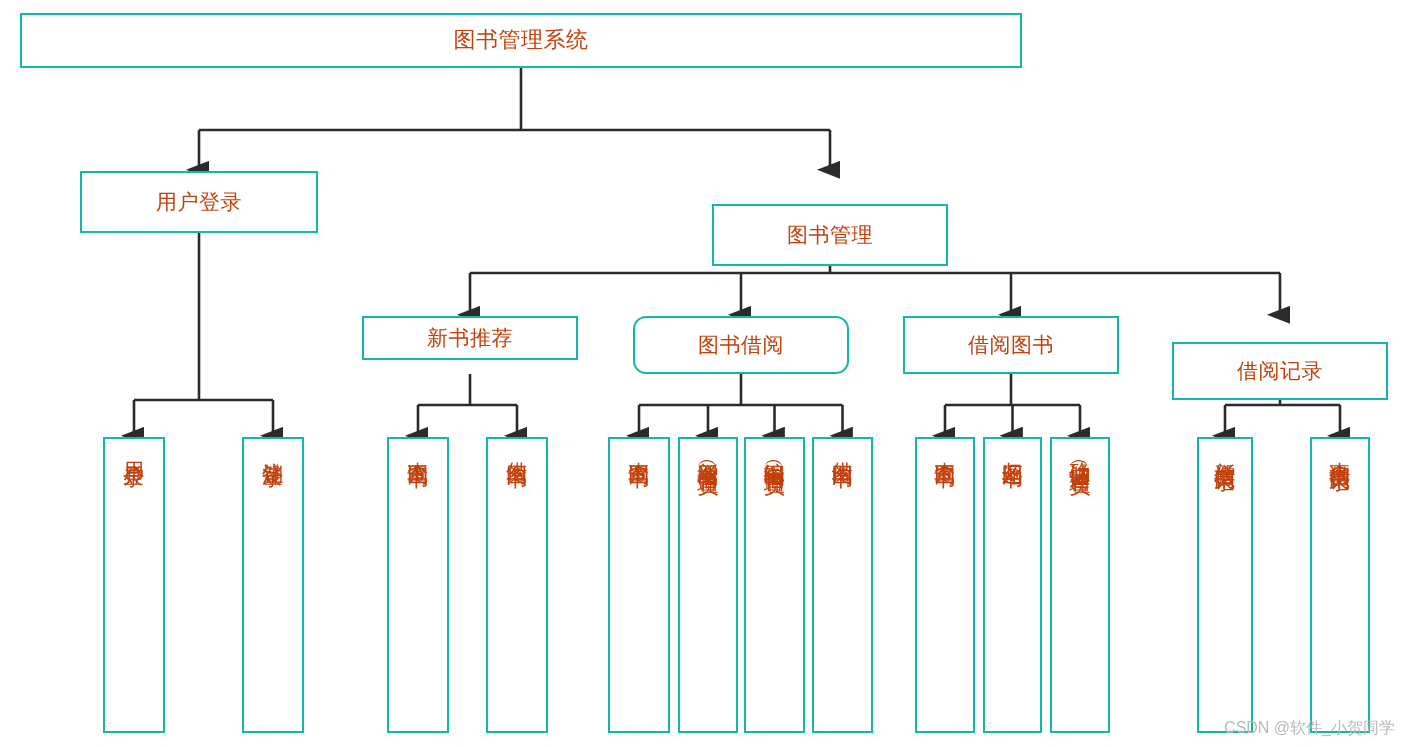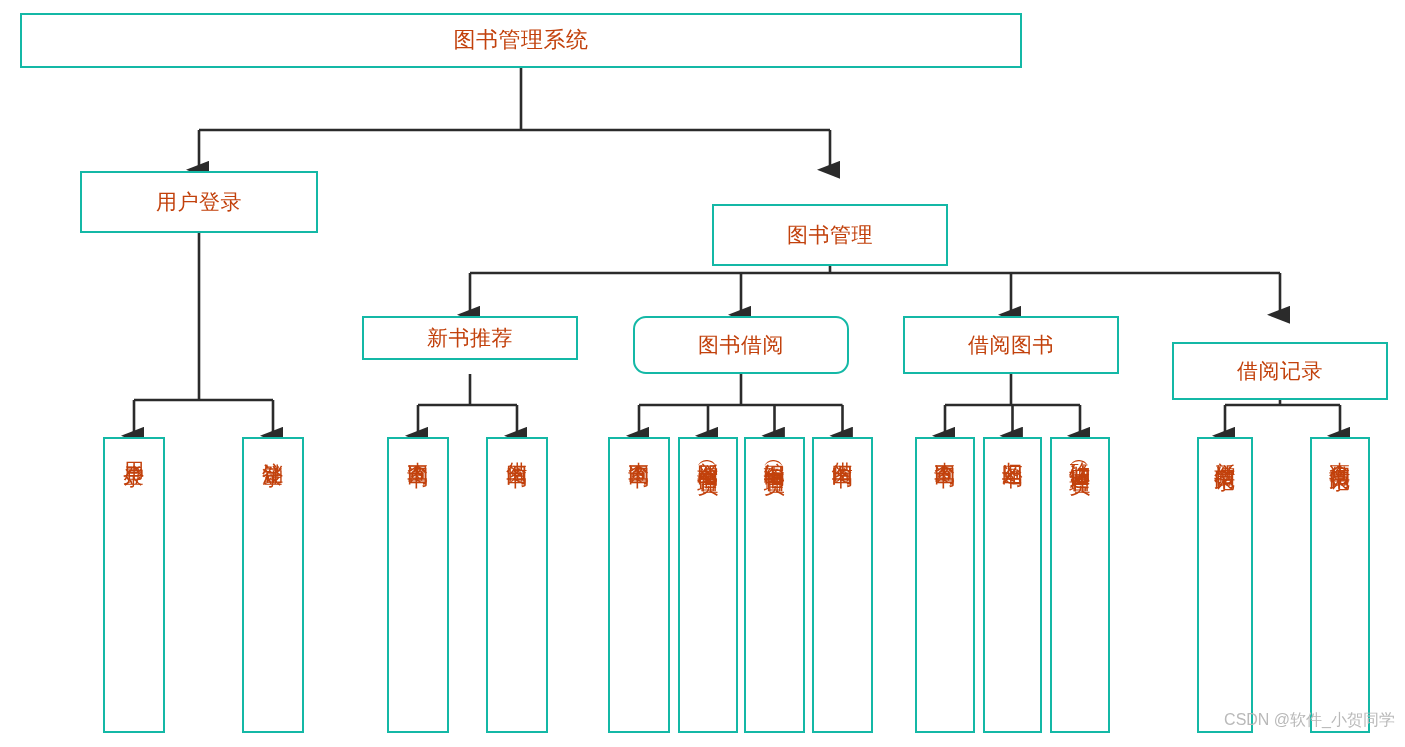--- a/index.html
+++ b/index.html
@@ -53,21 +53,21 @@
     font-size: 21px;
     letter-spacing: 2px;
     margin: 0 auto;
   }
   .node.root .lbl { font-size: 22px; }
   .node.lvl1 .lbl { font-size: 21px; }
   .node.lvl2 .lbl { font-size: 21px; }
   #watermark {
     position: absolute;
     right: 10px;
-    bottom: 16px;
+    bottom: 8px;
     font-size: 16px;
     color: #b9b9b9;
     z-index: 3;
     white-space: nowrap;
     font-family: "Liberation Sans", "DejaVu Sans", sans-serif;
   }
 </style>
 </head>
 <body>
 

